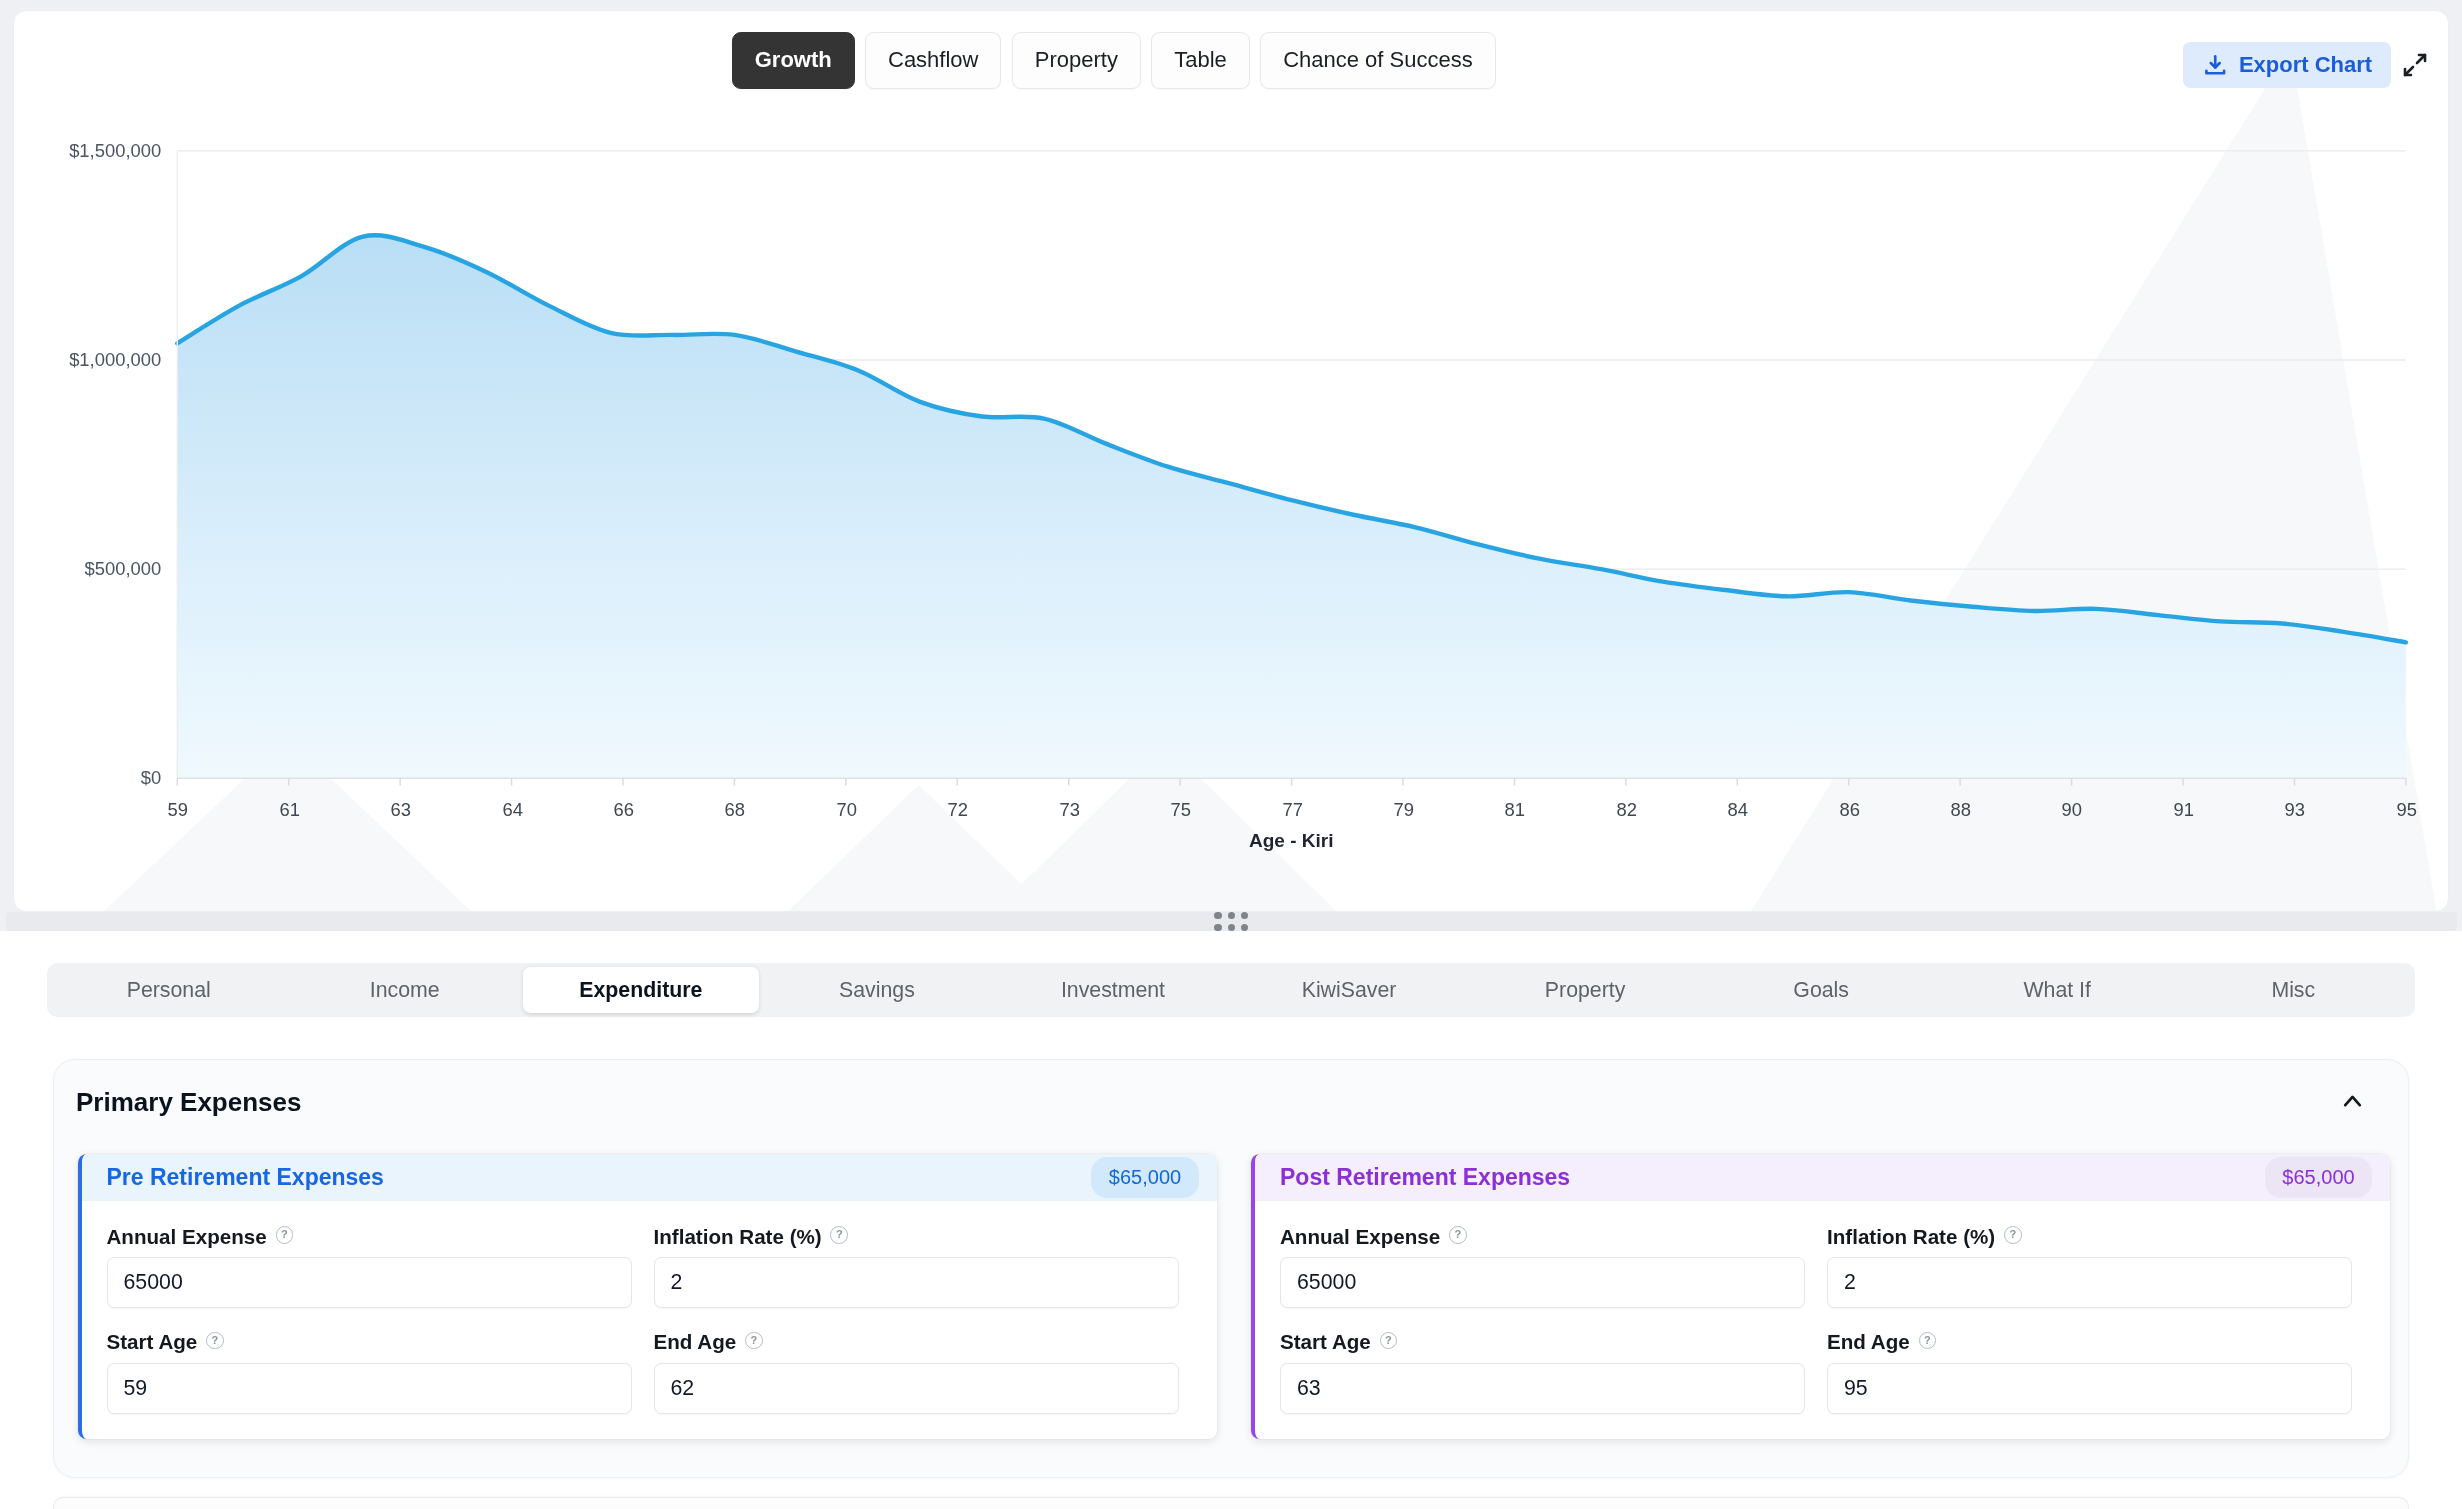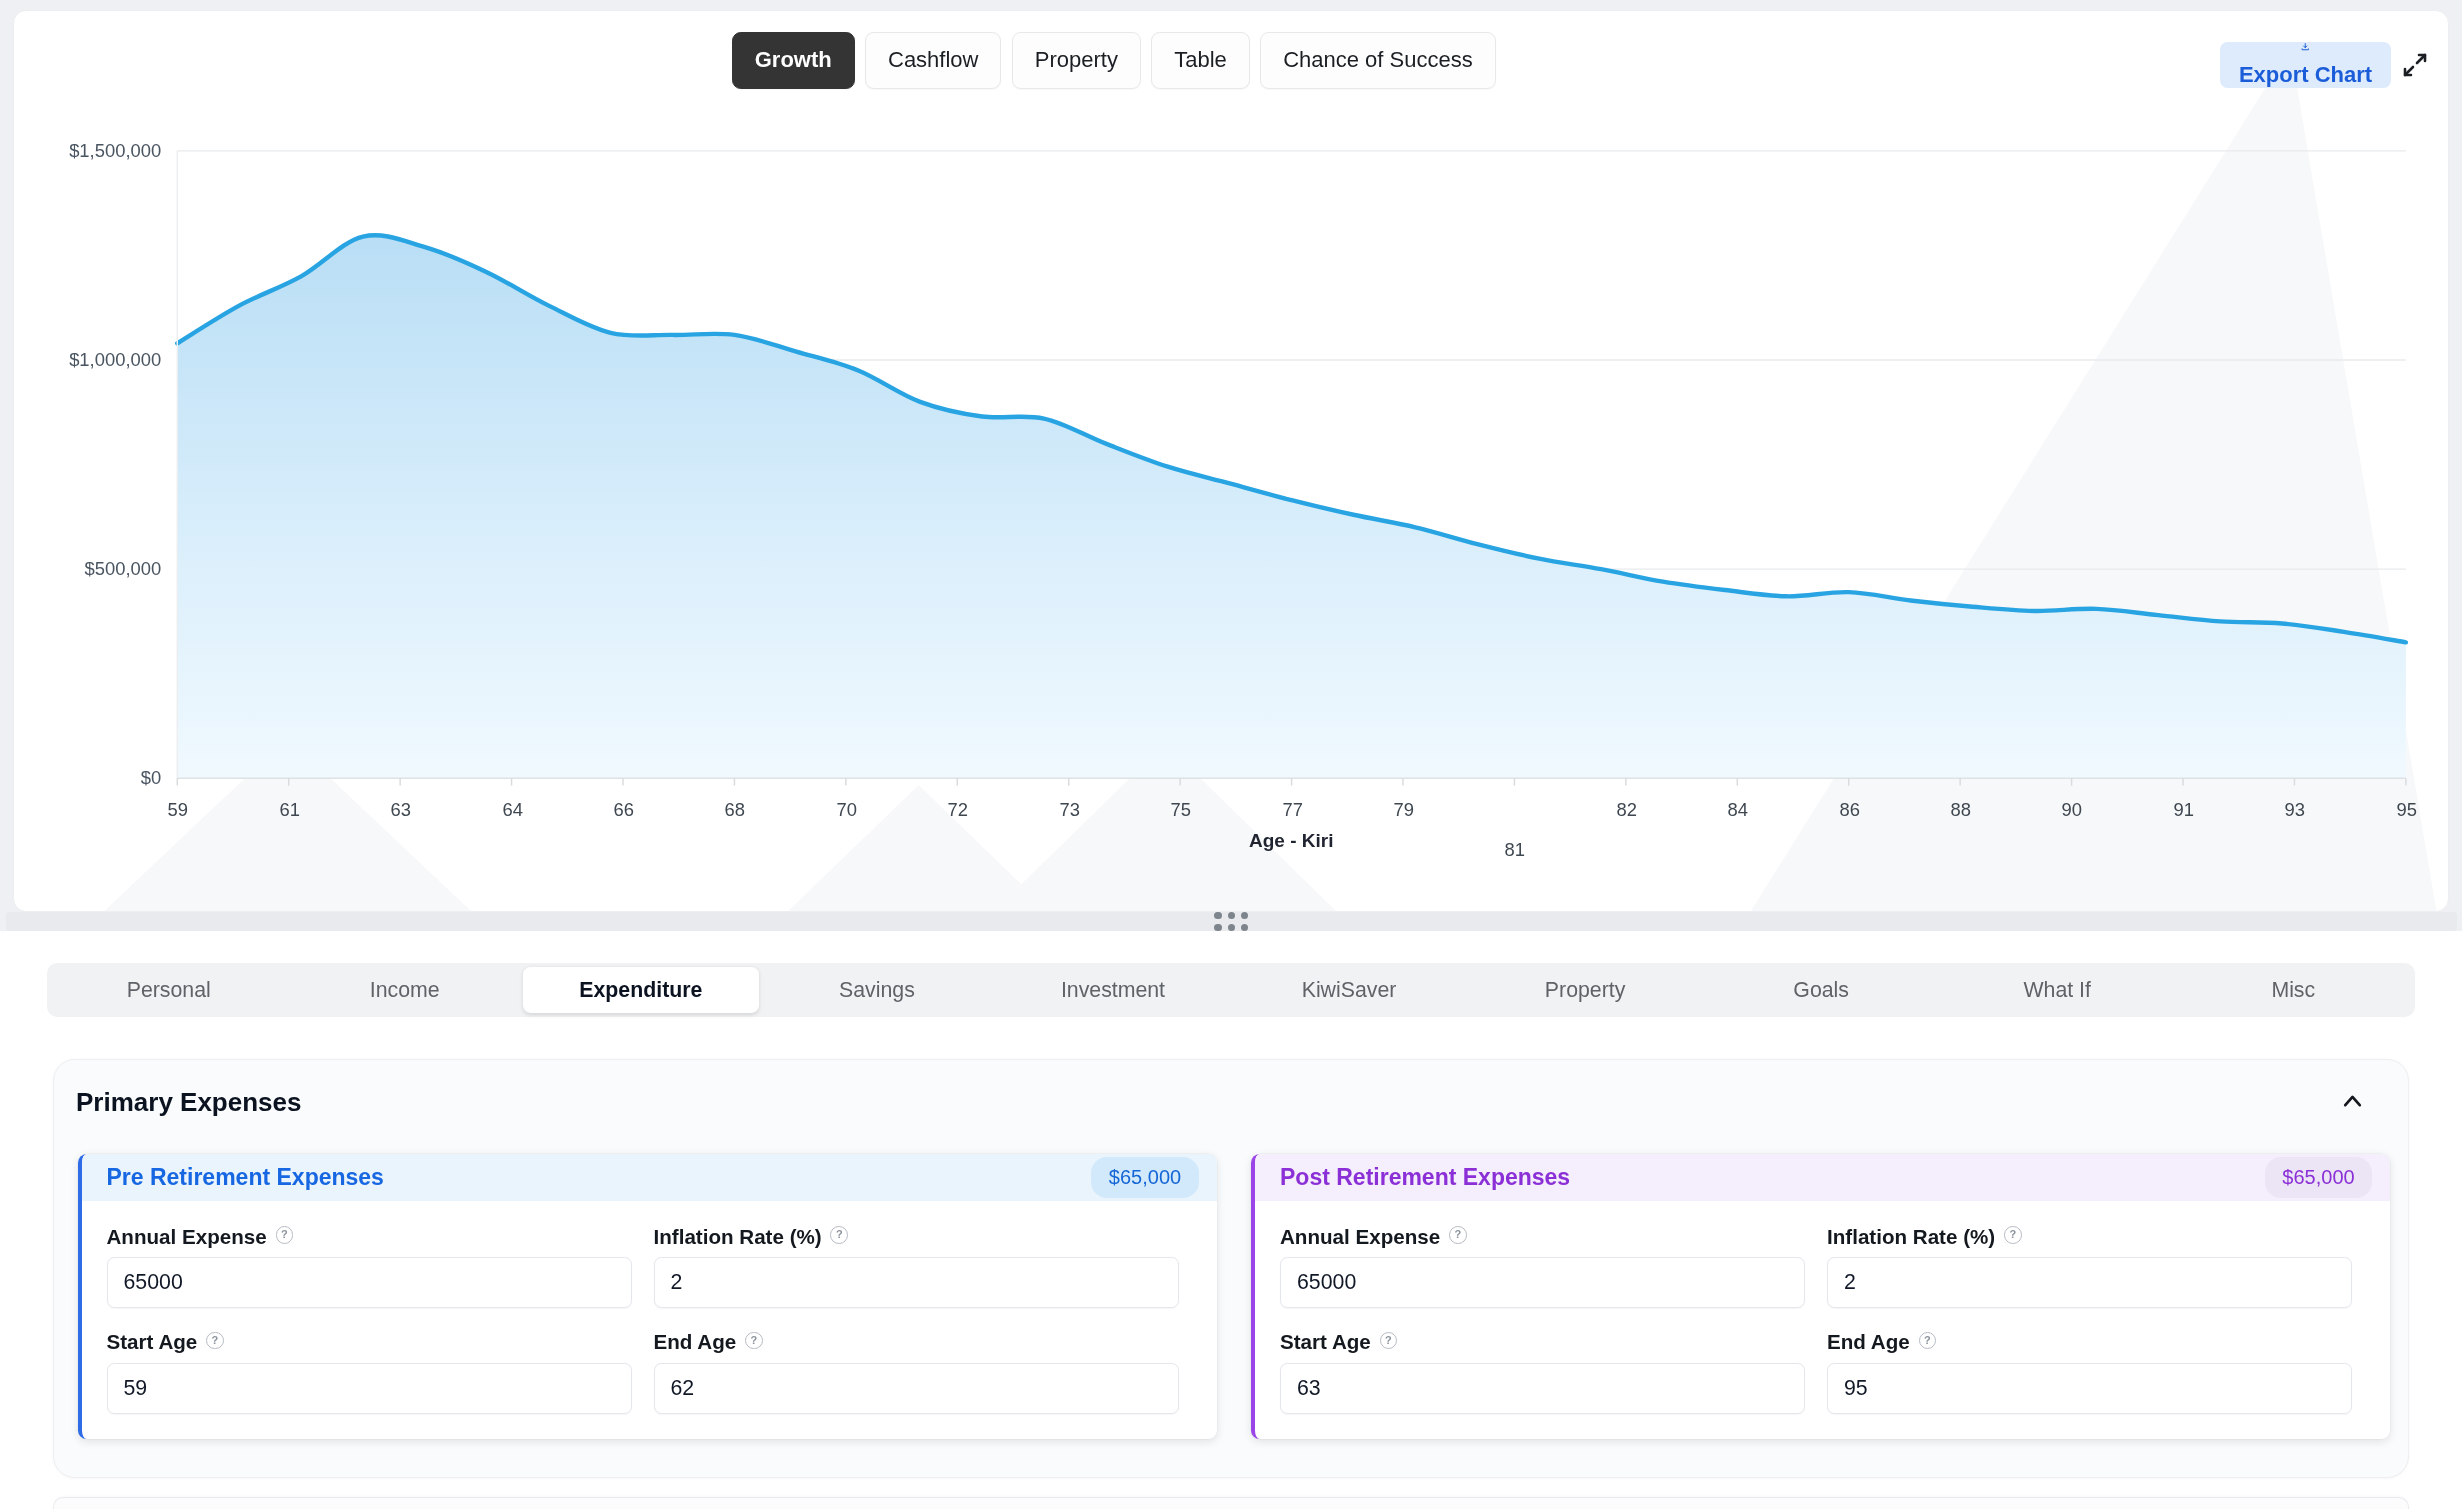--- a/index.html
+++ b/index.html
@@ -10,21 +10,21 @@
   
   .chart-card { position:absolute; left:13.2px; top:10.3px; width:2436px; height:902px;
     background:#ffffff; border-radius:13.2px; border:0.7px solid #eceef1; overflow:hidden; }
   .chart-tabs { position:absolute; left:0; right:235px; top:20.6px; display:flex; justify-content:center; gap:10.3px; }
   .chart-tab { height:57px; padding:0 22px; display:flex; align-items:center; justify-content:center;
     background:#fdfdfd; border:0.7px solid #e7e8ea; border-radius:8.8px; font-size:22px; font-weight:500;
     color:#1b1f24; cursor:pointer; box-shadow:0 0.7px 1.5px rgba(0,0,0,.03); }
   .chart-tab.selected { background:#343434; border-color:#343434; color:#ffffff; font-weight:600; }
   .export-btn { position:absolute; right:57px; top:31px; height:46px; padding:0 19px; display:flex;
     align-items:center; gap:10.3px; background:#ddebfc; border-radius:7.4px; color:#1b5cd8;
-    font-size:22px; font-weight:600; cursor:pointer;flex-direction:column; }
+    font-size:22px; font-weight:600; cursor:pointer; }
   .expand-btn { position:absolute; right:17.7px; top:38px; width:32px; height:32px; cursor:pointer; }
 
   .plot-wrap { position:absolute; inset:0; }
   #plot { position:absolute; left:0; top:0; }
   .y-label { position:absolute; width:147px; text-align:right; font-size:18.4px; color:#4a5562; }
   .x-label { position:absolute; width:59px; margin-left:-29px; text-align:center; font-size:18.4px; color:#3f4750; }
   .x-axis-title { position:absolute; text-align:center; font-size:19px; font-weight:700; color:#1f2430; }
 
   
   .splitter { position:absolute; left:5.9px; top:912px; width:2451px; height:19px; background:#e8eaed;
@@ -135,21 +135,21 @@
           <span class="x-label" style="left: 386px; top: 788px;">63</span>
           <span class="x-label" style="left: 498px; top: 788px;">64</span>
           <span class="x-label" style="left: 609px; top: 788px;">66</span>
           <span class="x-label" style="left: 720px; top: 788px;">68</span>
           <span class="x-label" style="left: 832px; top: 788px;">70</span>
           <span class="x-label" style="left: 943px; top: 788px;">72</span>
           <span class="x-label" style="left: 1055px; top: 788px;">73</span>
           <span class="x-label" style="left: 1166px; top: 788px;">75</span>
           <span class="x-label" style="left: 1278px; top: 788px;">77</span>
           <span class="x-label" style="left: 1389px; top: 788px;">79</span>
-          <span class="x-label" style="left: 1500px; top: 788px; margin-top: 40px;">81</span>
+          <span class="x-label" style="left: 1500px; top: 788px;">81</span>
           <span class="x-label" style="left: 1612px; top: 788px;">82</span>
           <span class="x-label" style="left: 1723px; top: 788px;">84</span>
           <span class="x-label" style="left: 1835px; top: 788px;">86</span>
           <span class="x-label" style="left: 1946px; top: 788px;">88</span>
           <span class="x-label" style="left: 2057px; top: 788px;">90</span>
           <span class="x-label" style="left: 2169px; top: 788px;">91</span>
           <span class="x-label" style="left: 2280px; top: 788px;">93</span>
           <span class="x-label" style="left: 2392px; top: 788px;">95</span>
         </div>
       <div class="x-axis-title" id="x-axis-title" style="left: 163px; width: 2228px; top: 819px;">Age - Kiri</div>

